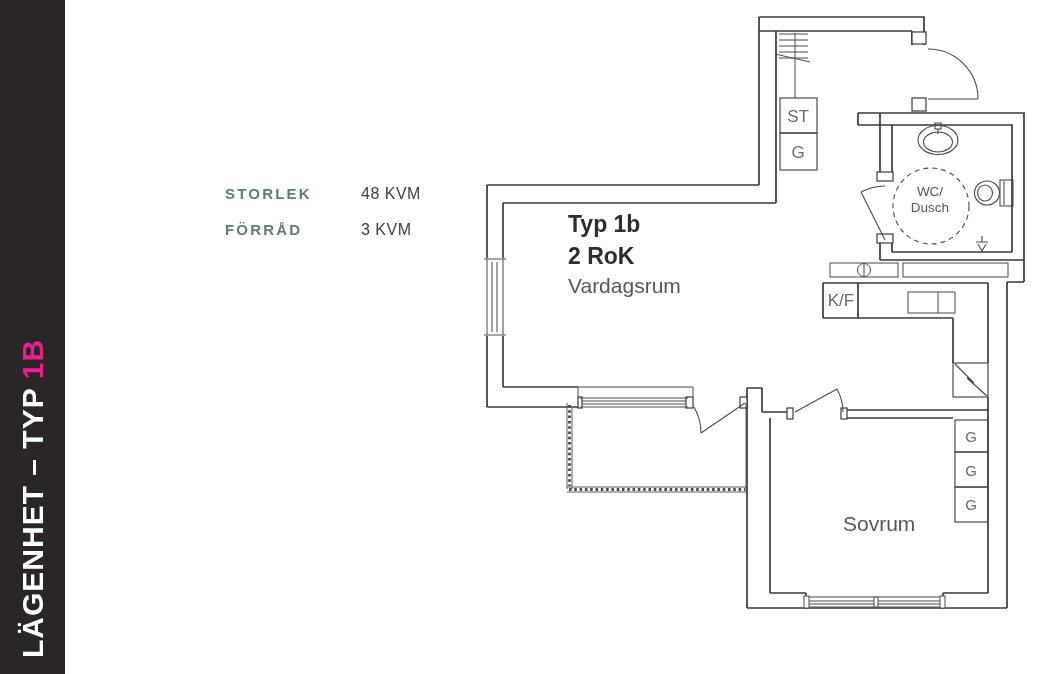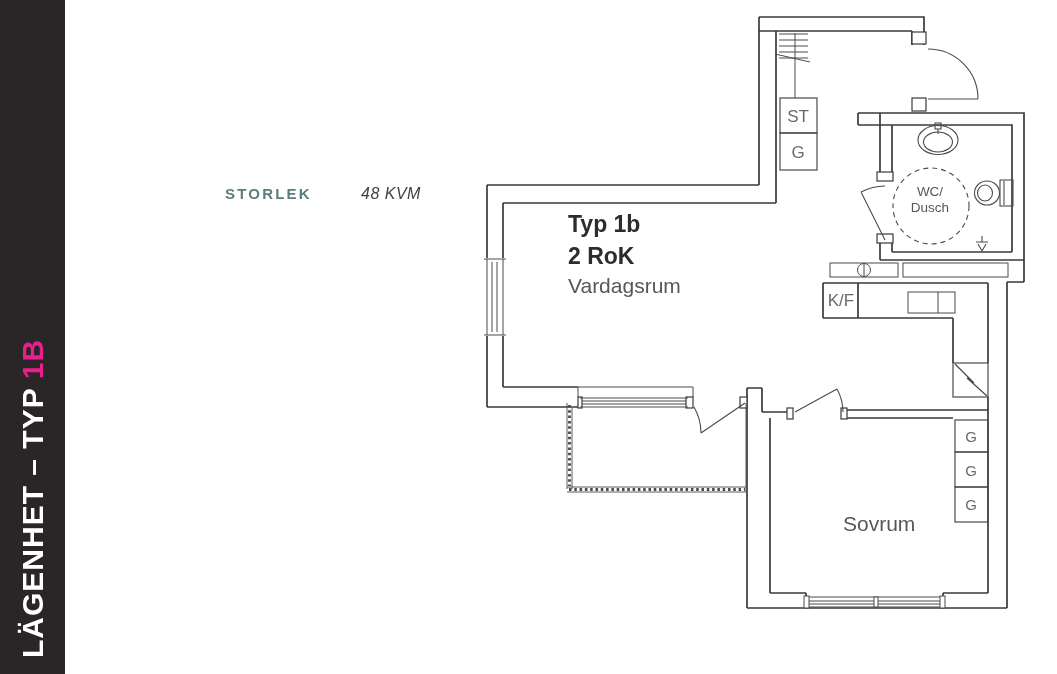--- a/index.html
+++ b/index.html
@@ -15,37 +15,41 @@
     transform:rotate(-90deg);transform-origin:0 0;
     white-space:nowrap;font-size:30px;font-weight:bold;letter-spacing:1px;
     color:#ffffff;
   }
   .vtext .accent{color:#ea1e8c;margin-left:8px;}
   .infoblock{position:absolute;left:225px;top:186px;}
   .inforow{display:flex;margin-bottom:20px;height:16px;line-height:16px;align-items:flex-end;}
   .inforow .lbl{
     width:136px;color:#5e7c7e;font-size:15px;letter-spacing:2.2px;font-weight:bold;
   }
-  .inforow .val{color:#414042;font-size:16px;letter-spacing:0.5px;font-style:italic;}
+  .inforow .val{color:#414042;font-size:16px;letter-spacing:0.5px;}
   svg text{font-family:"Liberation Sans", sans-serif;}
   .plan-svg{position:absolute;left:0;top:0;}
 </style>
 </head>
 <body>
 
 <div class="sidebar">
   <div class="vtext">
     <span>LÄGENHET – TYP</span><span class="accent">1B</span>
   </div>
 </div>
 
 <div class="infoblock">
   <div class="inforow">
     <span class="lbl">STORLEK</span>
     <span class="val">48 KVM</span>
+  </div>
+  <div class="inforow">
+    <span class="lbl">FÖRRÅD</span>
+    <span class="val">3 KVM</span>
   </div>
 </div>
 
 <svg class="plan-svg" width="1057" height="674" viewBox="0 0 1057 674">
 
   <g stroke="#3a3a3a" stroke-width="1.7" fill="none">
     <path d="M759,17 H924 V45
              M912,31 H759
              M912,31 V45
              M759,17 V185

